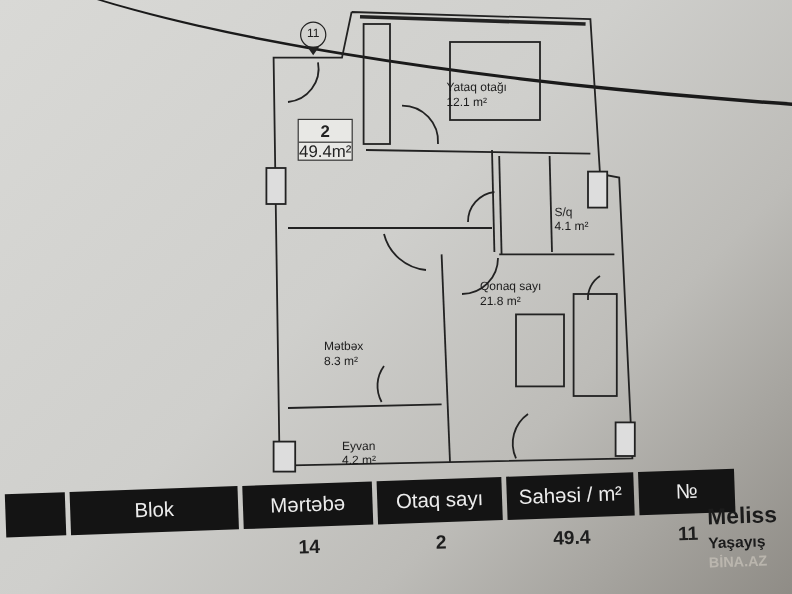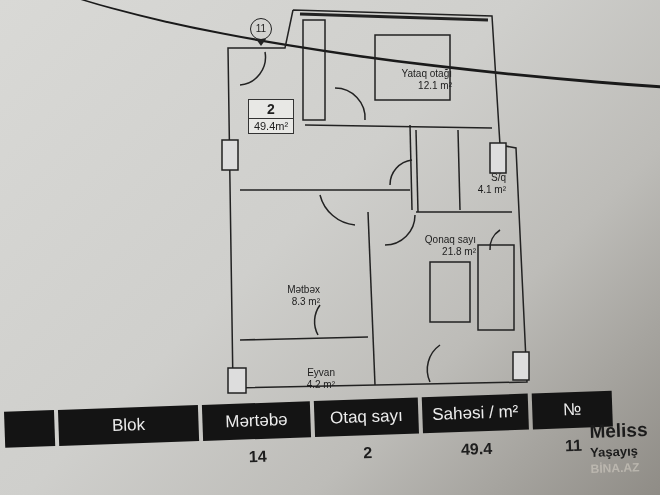--- a/index.html
+++ b/index.html
@@ -2,27 +2,27 @@
 <html><head>
 <meta charset="utf-8">
 <style>
   html,body{margin:0;padding:0;}
   body{width:660px;height:495px;overflow:hidden;position:relative;
     background:linear-gradient(135deg,#d9d9d6 0%,#cfcfcc 45%,#bdbcb8 70%,#8f8c86 100%);
     font-family:"Liberation Sans",sans-serif;}
   .page-curl{position:absolute;left:-40px;top:-60px;width:900px;height:140px;
     border-bottom:3px solid #1a1a1a;border-radius:0 0 0 100%;transform:rotate(2deg);}
   .plan{position:absolute;left:0;top:0;width:660px;height:400px;}
-  .room-label{position:absolute;font-size:10px;color:#1d1d1d;text-align:right;line-height:12px;}
+  .room-label{position:absolute;font-size:10px;color:#1d1d1d;text-align:left;line-height:12px;}
   .marker{position:absolute;left:250px;top:18px;width:20px;height:20px;border:1.5px solid #222;border-radius:50%;
     font-size:10px;text-align:center;line-height:20px;color:#222;}
   .marker:after{content:"";position:absolute;left:5px;top:20px;border-left:5px solid transparent;border-right:5px solid transparent;border-top:7px solid #222;}
   .unit-badge{position:absolute;left:248px;top:99px;width:44px;border:1.5px solid #333;background:#e8e8e5;}
   .unit-badge .n{display:block;border-bottom:1.5px solid #333;text-align:center;font-size:14px;font-weight:bold;line-height:18px;color:#222;}
-  .unit-badge .a{display:block;text-align:center;font-size:11px;line-height:14px;color:#222;}
+  .unit-badge .a{display:block;text-align:center;font-size:14px;line-height:14px;color:#222;}
   table.info{position:absolute;left:0;top:412px;border-collapse:separate;border-spacing:4px 0;transform:rotate(-2deg);transform-origin:left top;}
   table.info th{background:#141414;color:#ececec;font-weight:normal;font-size:17px;height:36px;padding:0 10px;}
   table.info td{font-size:16px;color:#1e1e1e;text-align:center;height:34px;font-weight:bold;}
   .brand{position:absolute;left:590px;top:420px;transform:rotate(-2deg);}
   .brand .t{font-size:19px;font-weight:bold;color:#1b1b1b;}
   .brand .s{font-size:13px;font-weight:bold;color:#1b1b1b;margin-top:2px;}
   .brand .w{font-size:12px;font-weight:bold;color:#c9c4bb;opacity:.7;margin-top:2px;}
 </style>
 </head>
 <body>

